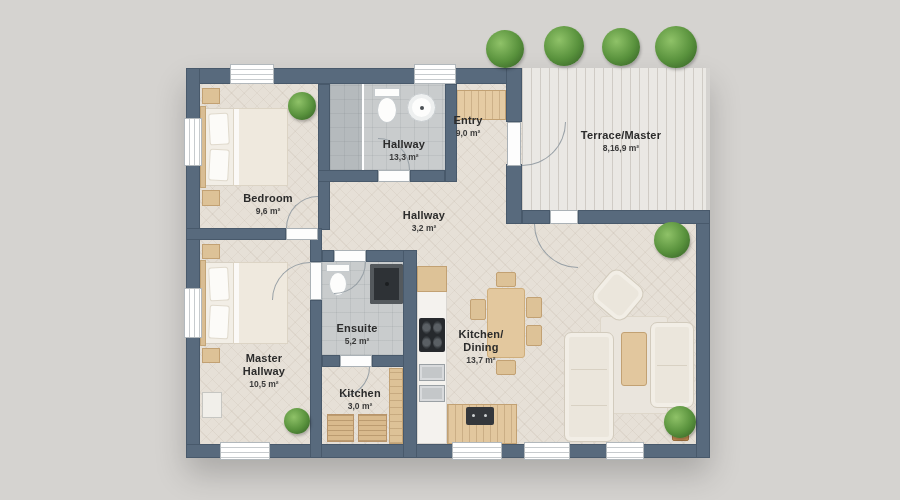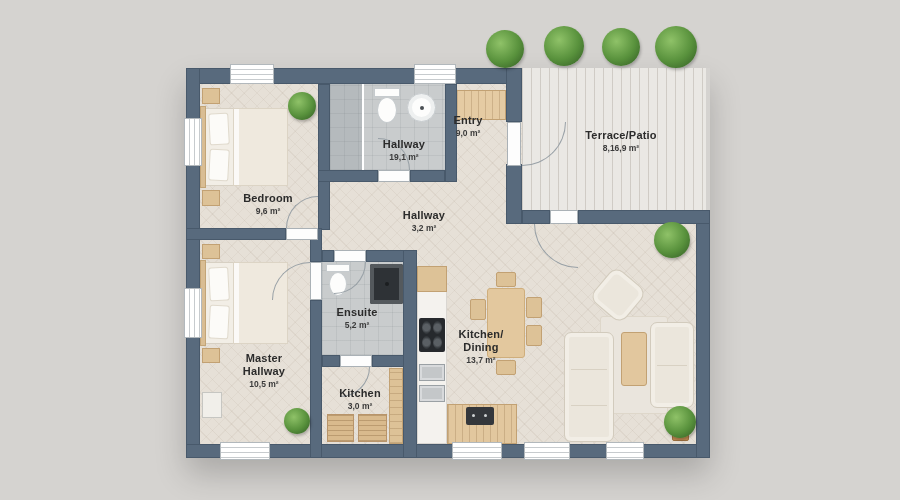--- a/index.html
+++ b/index.html
@@ -202,40 +202,40 @@
   <div class="abs plant" style="left:544px;top:26px;width:40px;height:40px"></div>
   <div class="abs plant" style="left:602px;top:28px;width:38px;height:38px"></div>
   <div class="abs plant" style="left:655px;top:26px;width:42px;height:42px"></div>
 
   <div class="room-label" style="left:268px;top:204px">
     <span class="rname">Bedroom</span>
     <span class="area">9,6 m²</span>
   </div>
   <div class="room-label" style="left:404px;top:150px">
     <span class="rname">Hallway</span>
-    <span class="area">19,1 m²</span>
+    <span class="area">13,3 m²</span>
   </div>
   <div class="room-label" style="left:468px;top:126px">
     <span class="rname">Entry</span>
     <span class="area">9,0 m²</span>
   </div>
   <div class="room-label" style="left:621px;top:141px">
-    <span class="rname">Terrace/Patio</span>
+    <span class="rname">Terrace/Master</span>
     <span class="area">8,16,9 m²</span>
   </div>
   <div class="room-label" style="left:424px;top:221px">
     <span class="rname">Hallway</span>
     <span class="area">3,2 m²</span>
   </div>
   <div class="room-label" style="left:264px;top:371px">
     <span class="rname">Master
 Hallway</span>
     <span class="area">10,5 m²</span>
   </div>
-  <div class="room-label" style="left:357px;top:318px">
+  <div class="room-label" style="left:357px;top:334px">
     <span class="rname">Ensuite</span>
     <span class="area">5,2 m²</span>
   </div>
   <div class="room-label" style="left:360px;top:399px">
     <span class="rname">Kitchen</span>
     <span class="area">3,0 m²</span>
   </div>
   <div class="room-label" style="left:481px;top:347px">
     <span class="rname">Kitchen/
 Dining</span>

